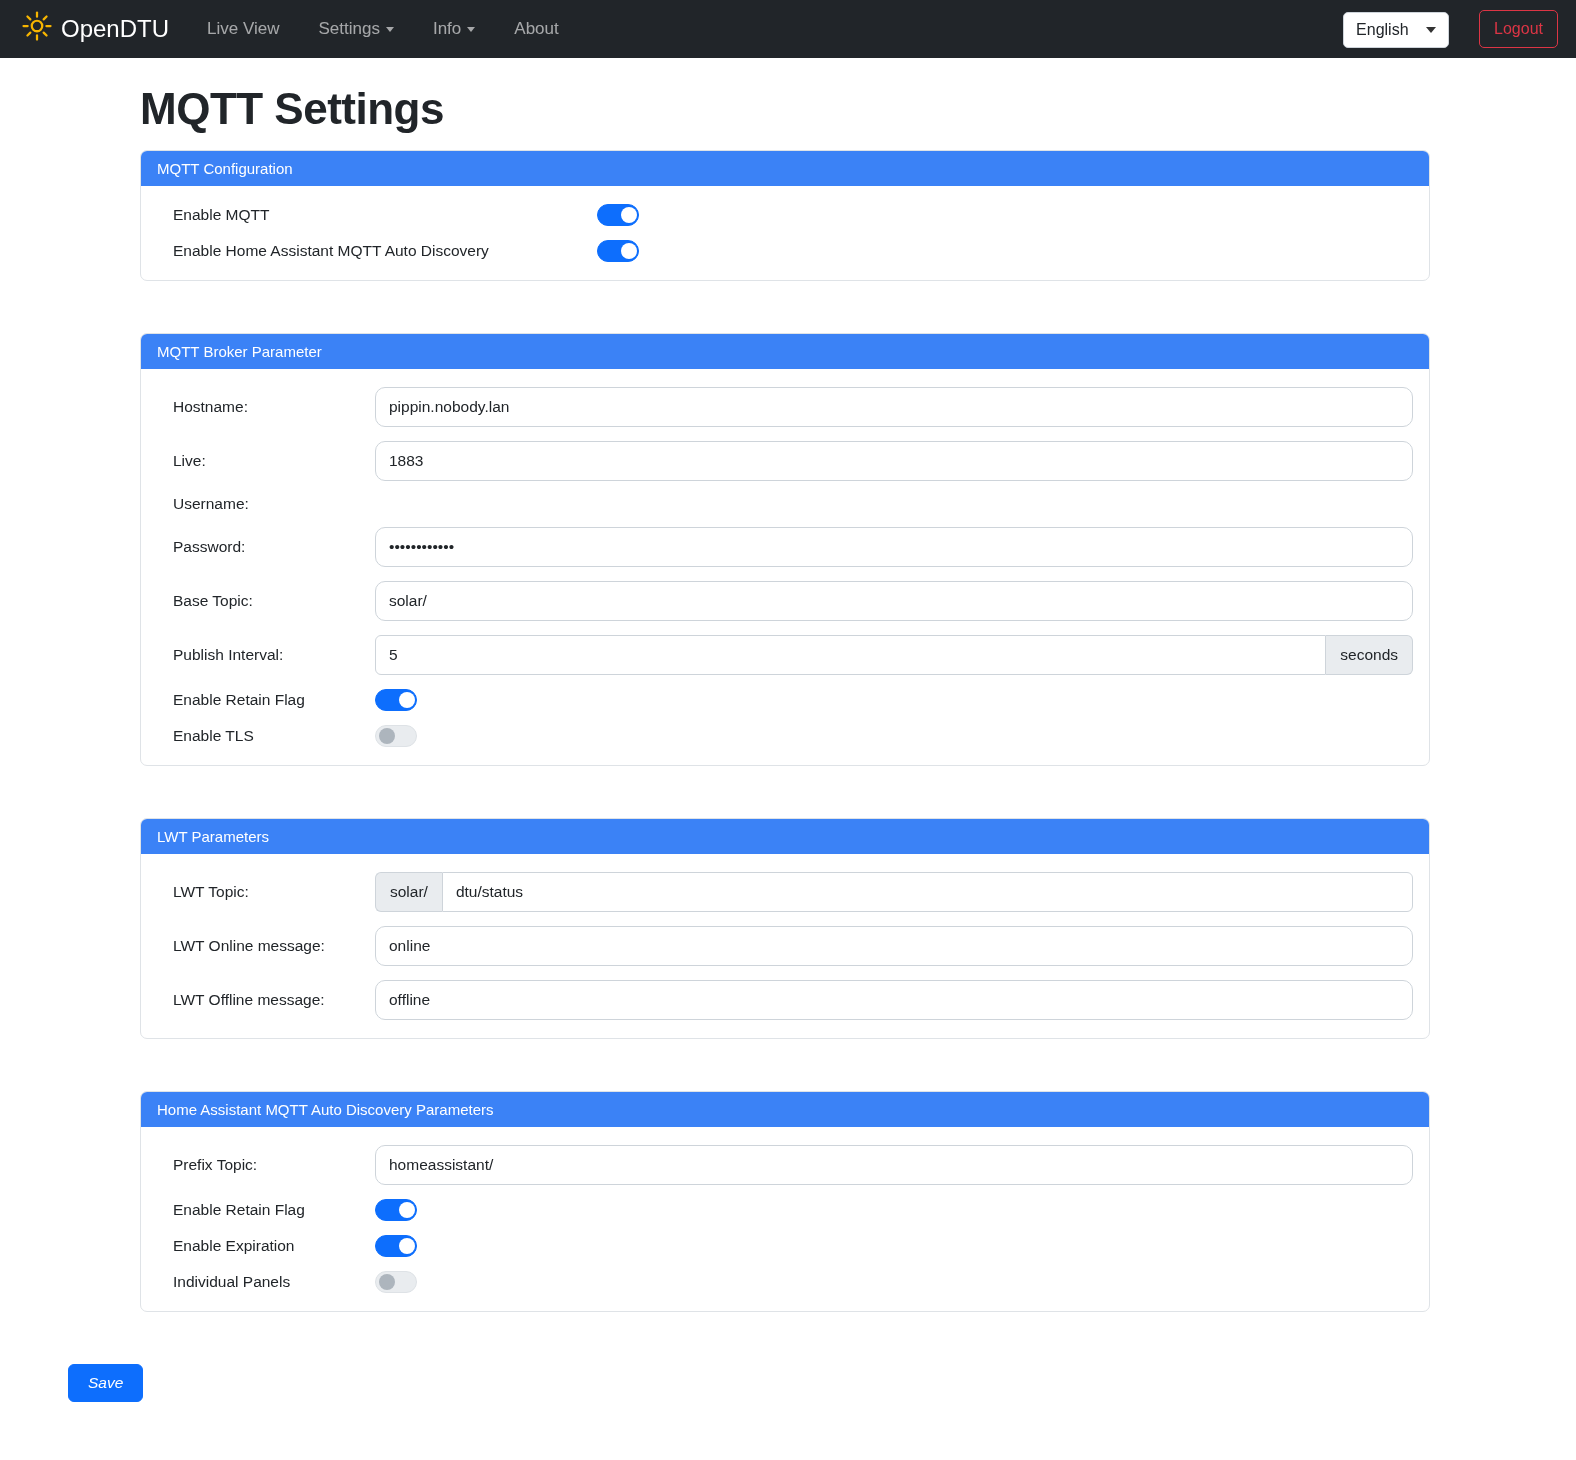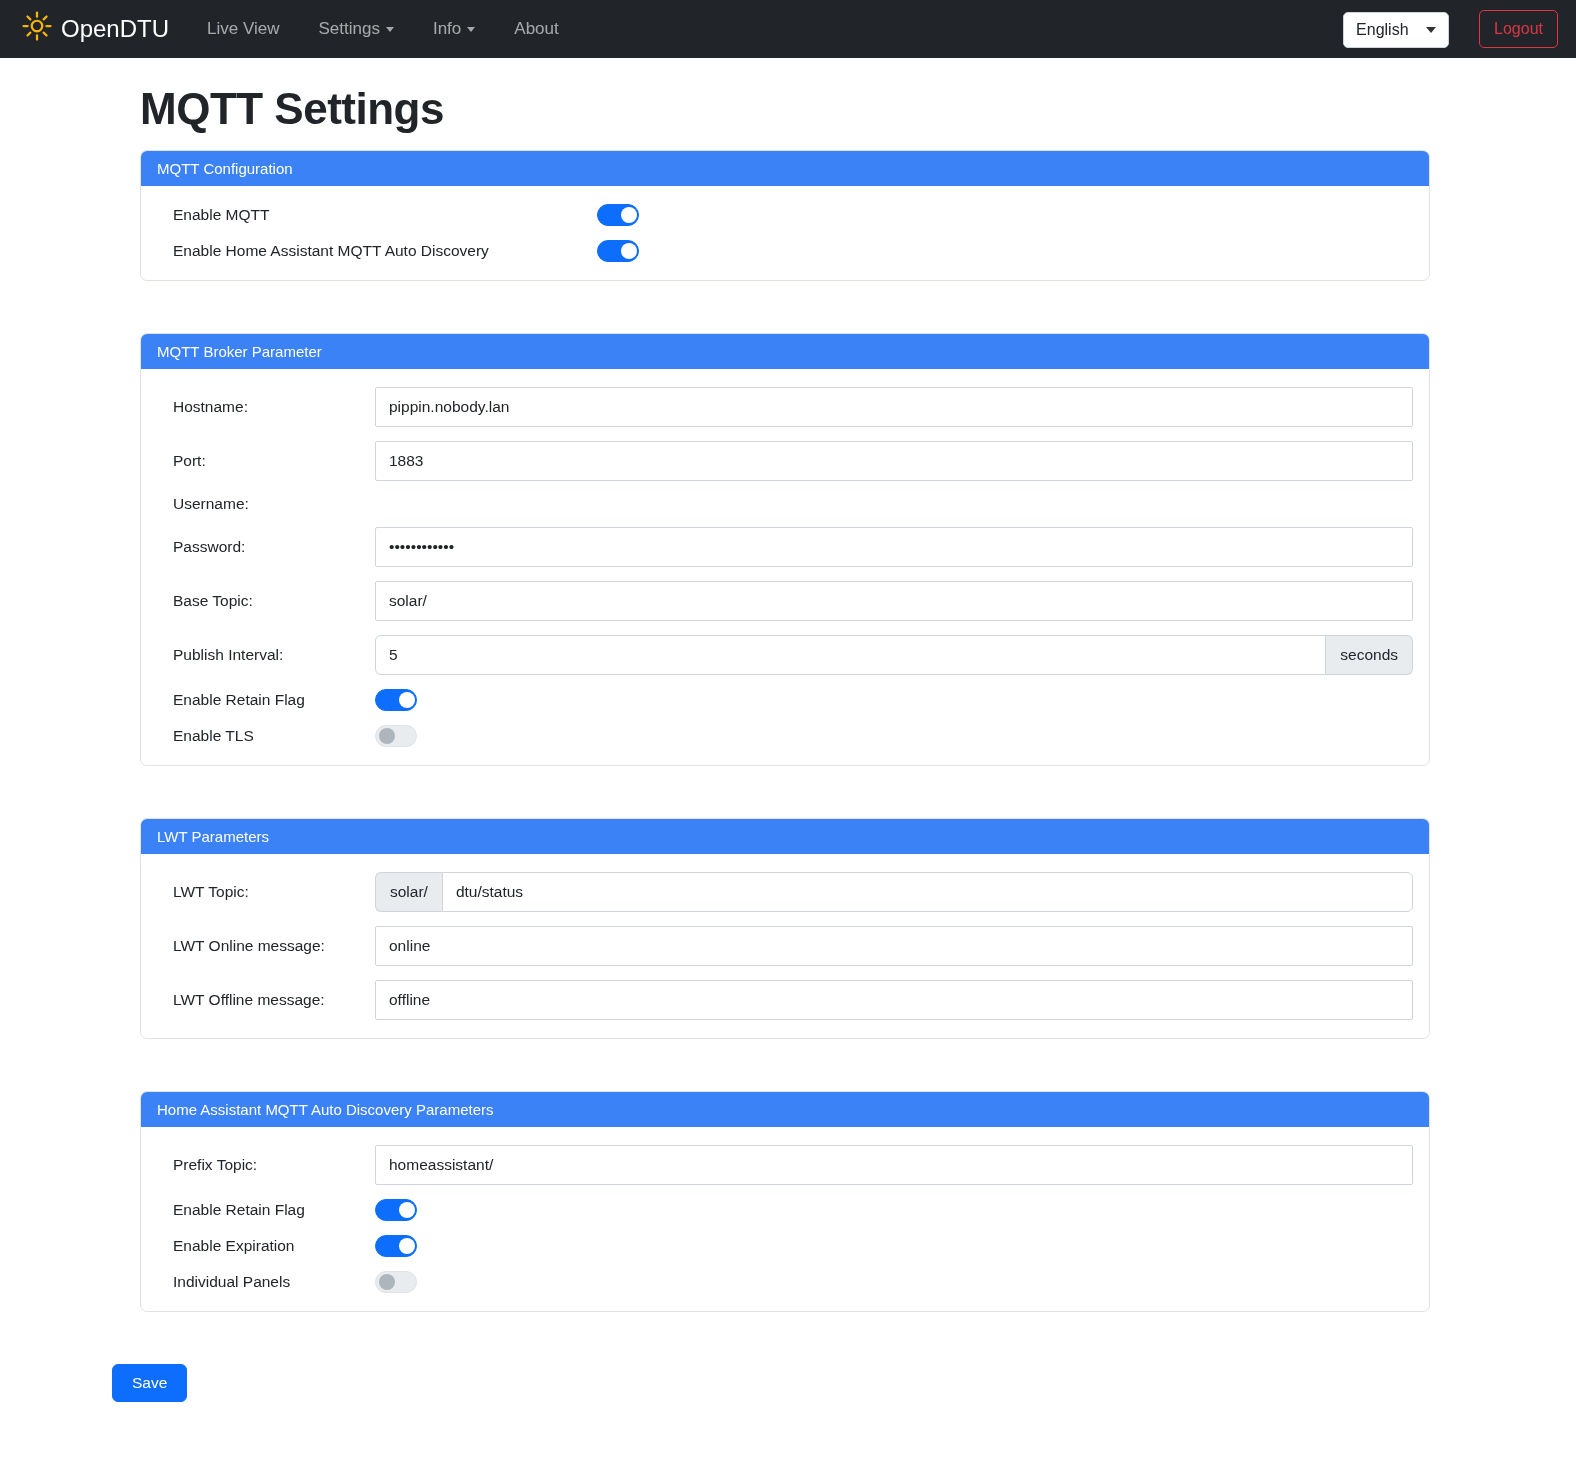--- a/index.html
+++ b/index.html
@@ -128,21 +128,21 @@
     font-size: 15.5px;
     color: #212529;
     padding-left: 16px;
   }
   .control-area { flex: 1 1 auto; display: flex; align-items: center; }
 
   input.text-input {
     flex: 1 1 auto;
     height: 40px;
     border: 1px solid #ced4da;
-    border-radius: 2px;
+    border-radius: 10px;
     font-size: 15.5px;
     padding: 0 13px;
     color: #212529;
     font-family: "Liberation Sans", sans-serif;
     background: #fff;
     outline: none;
   }
   input.text-input::placeholder { color: #9aa0a6; }
   .input-group { flex: 1 1 auto; display: flex; align-items: stretch; }
   .input-group input.text-input { border-radius: 6px 0 0 6px; }
@@ -186,29 +186,30 @@
     transform: translateY(-50%);
     width: 16px; height: 16px;
     border-radius: 50%;
     background: #ffffff;
     transition: left .1s;
   }
   .switch.on .knob { left: 23px; }
   .switch.off .knob { left: 3px; background: #adb5bd; }
 
   .save-btn {
-    margin: 0 0 0 112px;
+    margin: 0 0 0 68px;
     background: #0d6efd;
     border: 1px solid #0d6efd;
     color: #fff;
     border-radius: 6px;
     font-size: 15.5px;
     padding: 9px 19px;
     cursor: pointer;
     font-family: "Liberation Sans", sans-serif;
+    font-style: italic;
   }
 </style>
 </head>
 <body>
 
 <div class="navbar">
   <div class="brand">
     <span class="brand-icon">
       <svg width="30" height="30" viewBox="0 0 32 32">
         <circle cx="16" cy="16" r="5.6" fill="none" stroke="#f7b500" stroke-width="2.4"></circle>
@@ -286,21 +287,21 @@
     <div class="card-body">
 
       <div class="form-row">
         <div class="form-label">Hostname:</div>
         <div class="control-area">
           <input class="text-input" type="text" value="pippin.nobody.lan" style="">
         </div>
       </div>
 
       <div class="form-row">
-        <div class="form-label">Port:</div>
+        <div class="form-label">Live:</div>
         <div class="control-area">
           <input class="text-input" type="text" value="1883" style="">
         </div>
       </div>
 
       <div class="form-row">
         <div class="form-label">Username:</div>
       </div>
 
       <div class="form-row">

